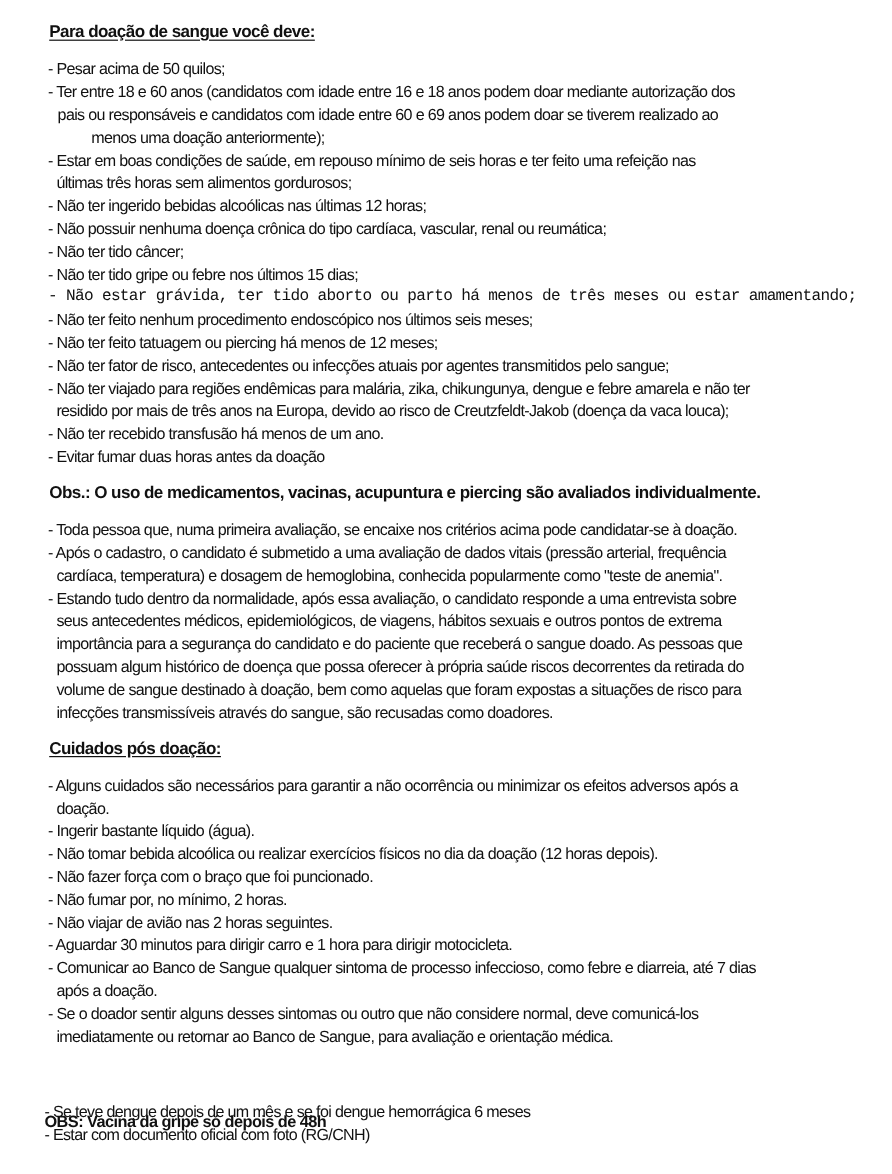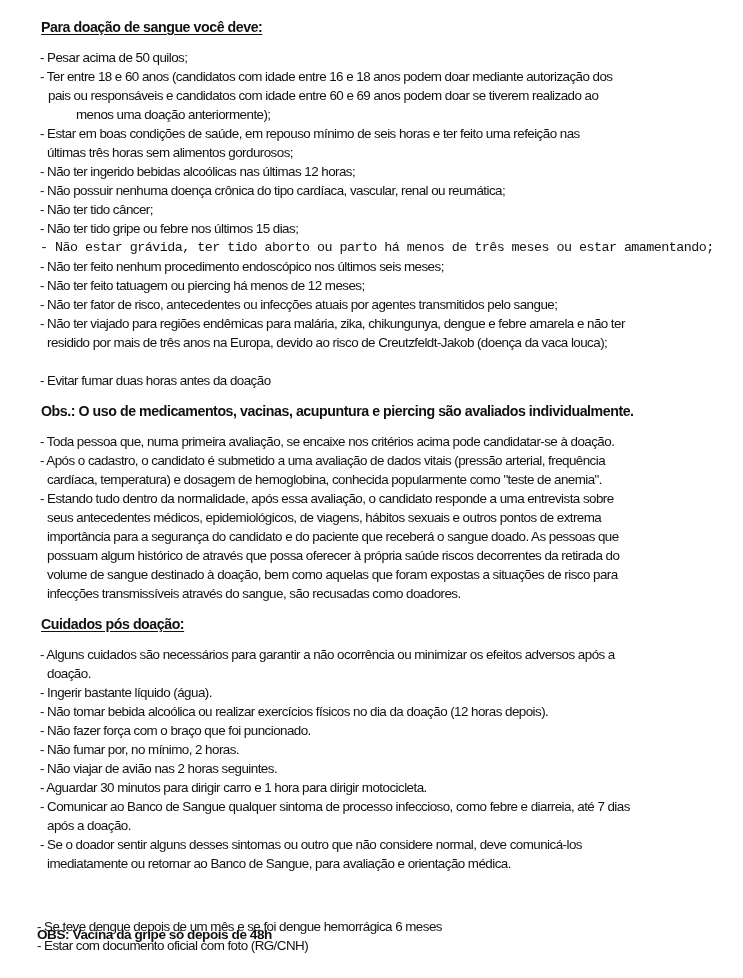--- a/index.html
+++ b/index.html
@@ -34,31 +34,32 @@
   <div class="line" style="left:40px; top:162px;">- Não ter ingerido bebidas alcoólicas nas últimas 12 horas;</div>
   <div class="line" style="left:40px; top:181px;">- Não possuir nenhuma doença crônica do tipo cardíaca, vascular, renal ou reumática;</div>
   <div class="line" style="left:40px; top:200px;">- Não ter tido câncer;</div>
   <div class="line" style="left:40px; top:219px;">- Não ter tido gripe ou febre nos últimos 15 dias;</div>
   <div class="line" style="left:40px; top:238px;font-family:Liberation Mono, monospace;">- Não estar grávida, ter tido aborto ou parto há menos de três meses ou estar amamentando;</div>
   <div class="line" style="left:40px; top:257px;">- Não ter feito nenhum procedimento endoscópico nos últimos seis meses;</div>
   <div class="line" style="left:40px; top:276px;">- Não ter feito tatuagem ou piercing há menos de 12 meses;</div>
   <div class="line" style="left:40px; top:295px;">- Não ter fator de risco, antecedentes ou infecções atuais por agentes transmitidos pelo sangue;</div>
   <div class="line" style="left:40px; top:314px;">- Não ter viajado para regiões endêmicas para malária, zika, chikungunya, dengue e febre amarela e não ter</div>
   <div class="line" style="left:47px; top:333px;">residido por mais de três anos na Europa, devido ao risco de Creutzfeldt-Jakob (doença da vaca louca);</div>
+  <div class="line" style="left:40px; top:352px;">- Não ter recebido transfusão há menos de um ano.</div>
   <div class="line" style="left:40px; top:371px;">- Evitar fumar duas horas antes da doação</div>
 
   <div class="heading" style="left:41px; top:402px;">Obs.: O uso de medicamentos, vacinas, acupuntura e piercing são avaliados individualmente.</div>
 
   <div class="line" style="left:40px; top:432px;">- Toda pessoa que, numa primeira avaliação, se encaixe nos critérios acima pode candidatar-se à doação.</div>
   <div class="line" style="left:40px; top:451px;">- Após o cadastro, o candidato é submetido a uma avaliação de dados vitais (pressão arterial, frequência</div>
   <div class="line" style="left:47px; top:470px;">cardíaca, temperatura) e dosagem de hemoglobina, conhecida popularmente como "teste de anemia".</div>
   <div class="line" style="left:40px; top:489px;">- Estando tudo dentro da normalidade, após essa avaliação, o candidato responde a uma entrevista sobre</div>
   <div class="line" style="left:47px; top:508px;">seus antecedentes médicos, epidemiológicos, de viagens, hábitos sexuais e outros pontos de extrema</div>
   <div class="line" style="left:47px; top:527px;">importância para a segurança do candidato e do paciente que receberá o sangue doado. As pessoas que</div>
-  <div class="line" style="left:47px; top:546px;">possuam algum histórico de através que possa oferecer à própria saúde riscos decorrentes da retirada do</div>
+  <div class="line" style="left:47px; top:546px;">possuam algum histórico de doença que possa oferecer à própria saúde riscos decorrentes da retirada do</div>
   <div class="line" style="left:47px; top:565px;">volume de sangue destinado à doação, bem como aquelas que foram expostas a situações de risco para</div>
   <div class="line" style="left:47px; top:584px;">infecções transmissíveis através do sangue, são recusadas como doadores.</div>
 
   <div class="heading ul" style="left:41px; top:615px;">Cuidados pós doação:</div>
 
   <div class="line" style="left:40px; top:645px;">- Alguns cuidados são necessários para garantir a não ocorrência ou minimizar os efeitos adversos após a</div>
   <div class="line" style="left:47px; top:664px;">doação.</div>
   <div class="line" style="left:40px; top:683px;">- Ingerir bastante líquido (água).</div>
   <div class="line" style="left:40px; top:702px;">- Não tomar bebida alcoólica  ou realizar exercícios físicos no dia da doação (12 horas depois).</div>
   <div class="line" style="left:40px; top:721px;">- Não fazer força com o braço que foi puncionado.</div>

